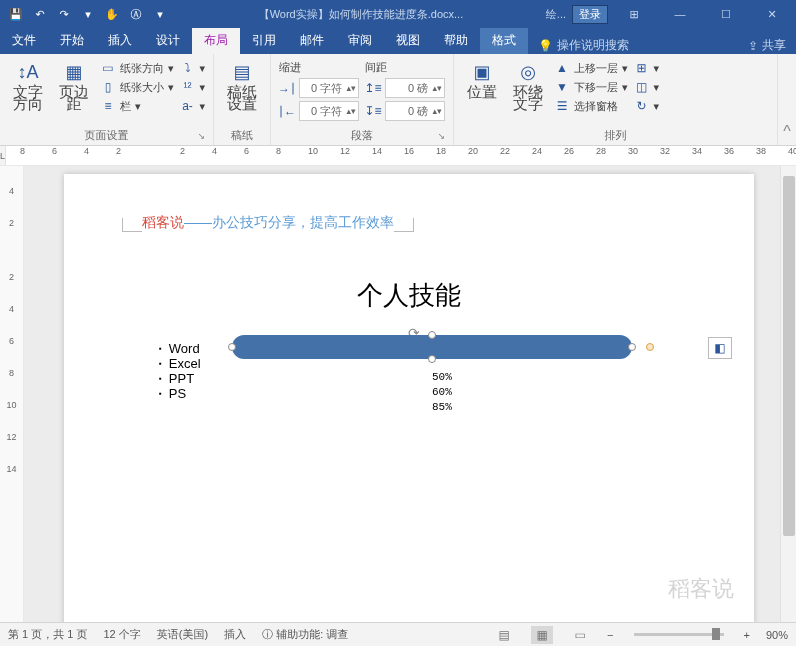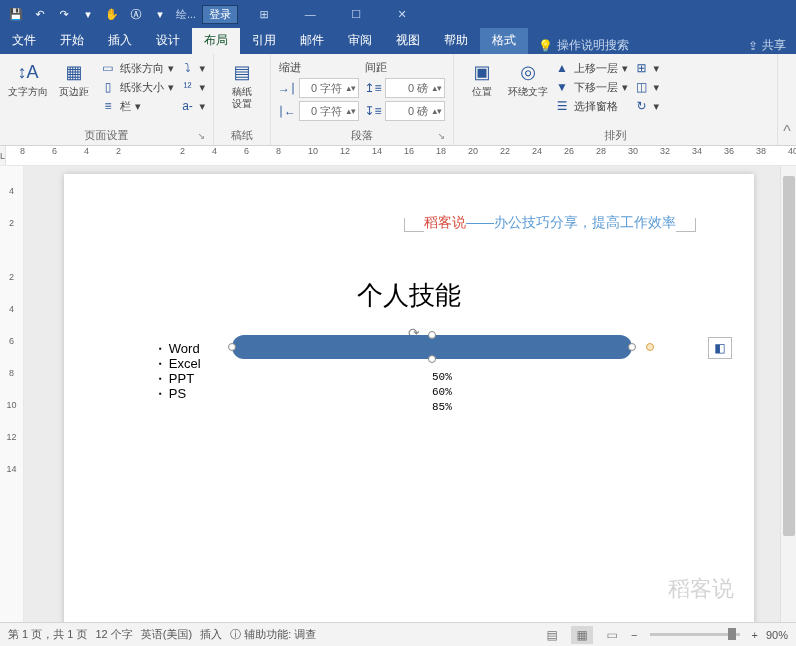--- a/index.html
+++ b/index.html
@@ -10,33 +10,33 @@
 .titlebar .qat { display: flex; gap: 8px; padding: 0 8px; align-items: center; }
 .titlebar .qat span { width: 16px; text-align: center; }
 .titlebar .title { flex: 1; text-align: center; color: #c7d7ee; }
 .titlebar .rgroup { display: flex; align-items: center; gap: 6px; padding-right: 4px; }
 .titlebar .login { background: #4a79b8; border: 1px solid #1e3f6e; padding: 1px 6px; font-size: 11px; }
 .titlebar .winbtn { width: 40px; height: 28px; display: flex; align-items: center; justify-content: center; color: #c7d7ee; }
 
 
 .tabs { height: 26px; background: #2b579a; display: flex; align-items: flex-end; color: #fff; font-size: 12px; }
 .tab { padding: 4px 12px 5px; cursor: pointer; }
-.tab.active { background: #f3f3f3; color: #14532d; }
+.tab.active { background: #f3f3f3; color: #a21caf; }
 .tabs .spacer { flex: 1; }
 .tabs .tell { display: flex; align-items: center; gap: 4px; padding: 0 10px; color: #c7d7ee; font-size: 12px; }
 
 
 .ribbon { height: 92px; background: #f3f3f3; border-bottom: 1px solid #d4d4d4; display: flex; }
 .rgrp { border-right: 1px solid #e1e1e1; padding: 4px 8px 2px; display: flex; flex-direction: column; font-size: 11px; color: #444; }
 .rgrp .body { flex: 1; display: flex; align-items: flex-start; gap: 6px; }
 .rgrp .label { text-align: center; font-size: 11px; color: #666; padding-top: 2px; position: relative; }
 .rgrp .label .dl { position: absolute; right: 0; bottom: 2px; font-size: 9px; color: #888; }
 .bigbtn { width: 40px; display: flex; flex-direction: column; align-items: center; gap: 2px; padding-top: 2px; }
 .bigbtn .ic { width: 24px; height: 24px; display: flex; align-items: center; justify-content: center; font-size: 18px; color: #2b579a; }
-.bigbtn .lbl { font-size: 10px; text-align: center; line-height: 12px; }
+.bigbtn .lbl { font-size: 15px; text-align: center; line-height: 12px; }
 .stack { display: flex; flex-direction: column; gap: 3px; padding-top: 2px; }
 .row { display: flex; align-items: center; gap: 4px; font-size: 11px; white-space: nowrap; }
 .row .ic { width: 16px; height: 16px; font-size: 12px; color: #2b579a; display: inline-flex; align-items: center; justify-content: center; }
 .spin { display: inline-flex; border: 1px solid #ccc; background: #fff; height: 20px; align-items: center; }
 .spin .arr { width: 14px; text-align: center; color: #666; font-size: 9px; }
 .spin .val { width: 44px; font-size: 11px; padding: 0 2px; color: #666; text-align: right; }
 
 
 .rulerbar { height: 20px; background: #fff; display: flex; border-bottom: 1px solid #e8e8e8; }
 .rulerbar .corner { width: 24px; background: #f3f3f3; border-right: 1px solid #e1e1e1; font-size: 9px; display: flex; align-items: center; justify-content: center; color: #666; }
@@ -61,39 +61,40 @@
 .page .selhdl { position: absolute; width: 8px; height: 8px; background: #fff; border: 1px solid #888; border-radius: 50%; }
 .page .rot { position: absolute; left: 304px; top: -30px; color: #888; font-size: 14px; }
 .page .layoutopt { position: absolute; right: -36px; top: -4px; width: 24px; height: 22px; border: 1px solid #bbb; background: #fff; display: flex; align-items: center; justify-content: center; color: #2b579a; font-size: 12px; }
 .page .pct { position: absolute; left: 310px; font-size: 11px; font-family: "Courier New", monospace; }
 .page .wm { position: absolute; right: 20px; bottom: 170px; color: #d4d4d4; font-size: 22px; font-family: "SimSun"; }
 
 .scrollbar-v { width: 16px; background: #f3f3f3; border-left: 1px solid #e1e1e1; position: relative; }
 .scrollbar-v .thumb { position: absolute; left: 2px; width: 12px; background: #c7c7c7; border-radius: 2px; }
 
 
-.statusbar { height: 24px; background: #f3f3f3; border-top: 1px solid #d4d4d4; display: flex; align-items: center; font-size: 11px; color: #555; padding: 0 8px; gap: 8px; }
+.statusbar { height: 24px; background: #f3f3f3; border-top: 1px solid #d4d4d4; display: flex; align-items: center; font-size: 11px; color: #555; padding: 0 8px; gap: 16px; }
 .statusbar .spacer { flex: 1; }
 .statusbar .viewbtn { width: 22px; height: 18px; display: flex; align-items: center; justify-content: center; color: #777; font-size: 12px; }
 .statusbar .zslider { width: 90px; height: 3px; background: #c7c7c7; position: relative; margin: 0 4px; }
 .statusbar .zslider .th { position: absolute; width: 8px; height: 12px; background: #888; top: -5px; left: 78px; }
 </style>
 </head>
 <body>
 
 <div class="titlebar">
   <div class="qat">
     <span>💾</span>
     <span>↶</span>
     <span>↷</span>
     <span>▾</span>
     <span>✋</span>
     <span>Ⓐ</span>
     <span>▾</span>
   </div>
+  <div class="title">【Word实操】如何制作技能进度条.docx...</div>
   <div class="rgroup">
     <span style="color:#c7d7ee">绘...</span>
     <span class="login">登录</span>
     <div class="winbtn">⊞</div>
     <div class="winbtn">—</div>
     <div class="winbtn">☐</div>
     <div class="winbtn">✕</div>
   </div>
 </div>
 
@@ -266,21 +267,21 @@
       <div>2</div>
       <div>4</div>
       <div>6</div>
       <div>8</div>
       <div>10</div>
       <div>12</div>
       <div>14</div>
     </div>
   <div class="pagewrap">
     <div class="page">
-      <div style="display:flex;justify-content:flex-end;align-items:flex-end">
+      <div style="display:flex;justify-content:flex-start;align-items:flex-end">
         <span style="border-left:1px solid #bbb;border-bottom:1px solid #bbb;width:20px;height:14px"></span>
         <div class="hdrline"><span class="r">稻客说</span><span class="b">——办公技巧分享，提高工作效率</span></div>
         <span style="border-right:1px solid #bbb;border-bottom:1px solid #bbb;width:20px;height:14px"></span>
       </div>
 
       <div class="sectitle">个人技能</div>
       <div class="rot" style="position:relative;left:286px;top:12px">⟳</div>
 
       <div class="skillrow" style="margin-top:12px">
         <div class="bullet">

